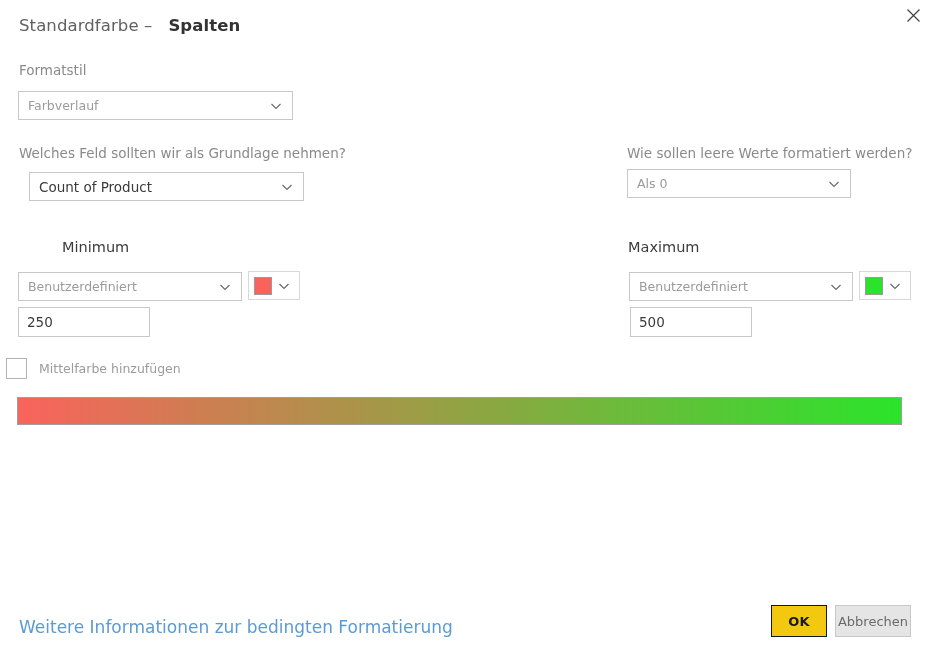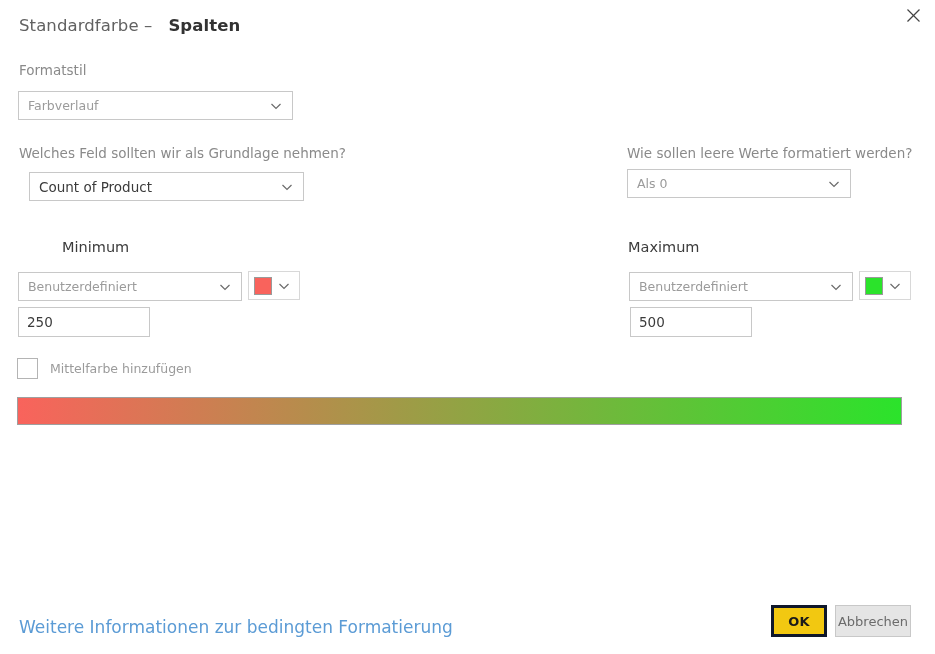--- a/index.html
+++ b/index.html
@@ -173,21 +173,21 @@
     align-items: center;
     justify-content: center;
     cursor: pointer;
     font-size: 13px;
     white-space: nowrap;
   }
   .btn-ok {
     background: #f2c811;
     color: #1a1a1a;
     font-weight: 700;
-    border: 3px solid #0f172a;
+    border: 1px solid #0f172a;
     letter-spacing: 0.3px;
   }
   .btn-cancel {
     background: #e5e5e5;
     color: #6b6b6b;
     border: 1px solid #c8c8c8;
     font-weight: 400;
   }
 </style>
 </head>
@@ -270,21 +270,21 @@
   <div class="color-picker" style="left:859px; top:271px;">
     <span class="swatch" id="max-swatch" style="background: rgb(43, 227, 43);"></span>
     <span class="chev">
       <svg width="14" height="14" viewBox="0 0 14 14">
           <polyline points="2.5,5 7,9.5 11.5,5" fill="none" stroke="#6b6b6b" stroke-width="1.2"></polyline>
         </svg>
     </span>
   </div>
   <div class="num-input" style="left:630px; top:307px; width:122px;">500</div>
 
-  <div class="checkbox-row" style="left:17px; top:358px;">
+  <div class="checkbox-row" style="left:6px; top:358px;">
     <span class="checkbox-box"></span>
     <span class="checkbox-label">Mittelfarbe hinzufügen</span>
   </div>
 
   <div class="gradient-bar" id="gradient-bar" style="left: 17px; top: 397px; width: 885px; height: 28px; background: linear-gradient(to right, rgb(249, 99, 92), rgb(43, 227, 43));"></div>
 
   <a class="footer-link" style="left:19px; top:617px;">Weitere Informationen zur bedingten Formatierung</a>
   <div class="btn btn-ok" style="left:771px; top:605px; width:56px;">OK</div>
   <div class="btn btn-cancel" style="left:835px; top:605px; width:76px;">Abbrechen</div>
 

